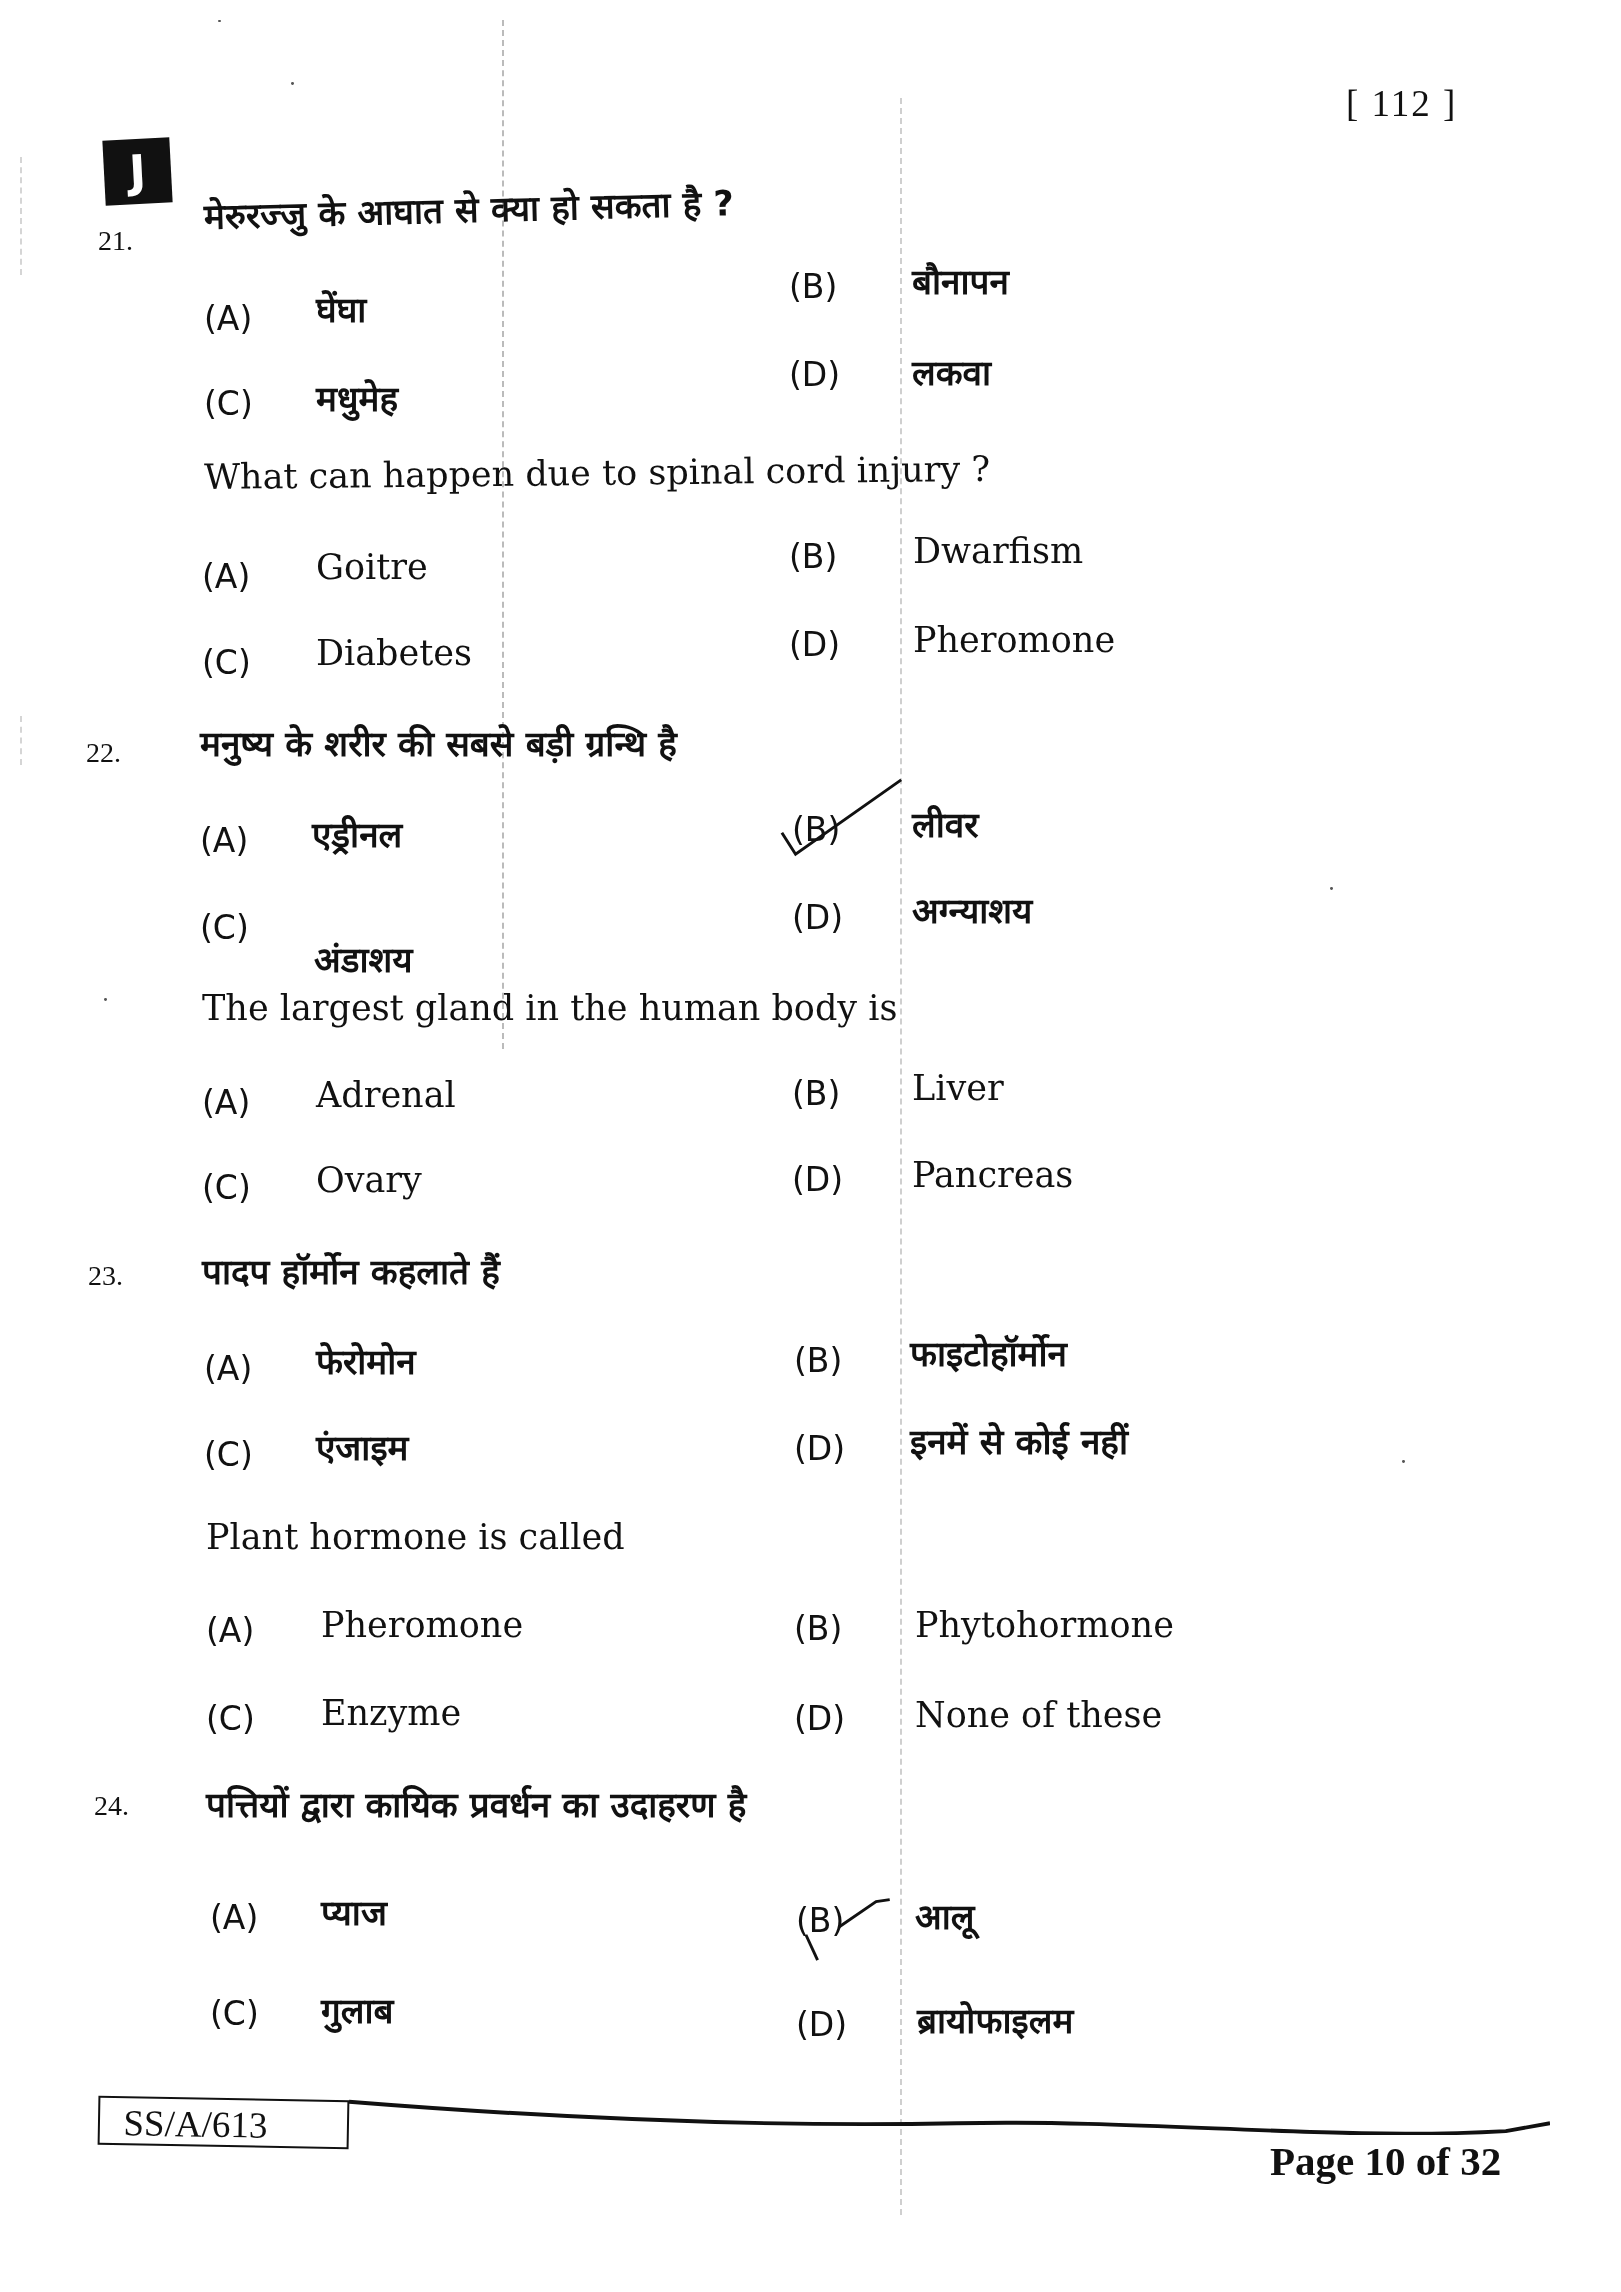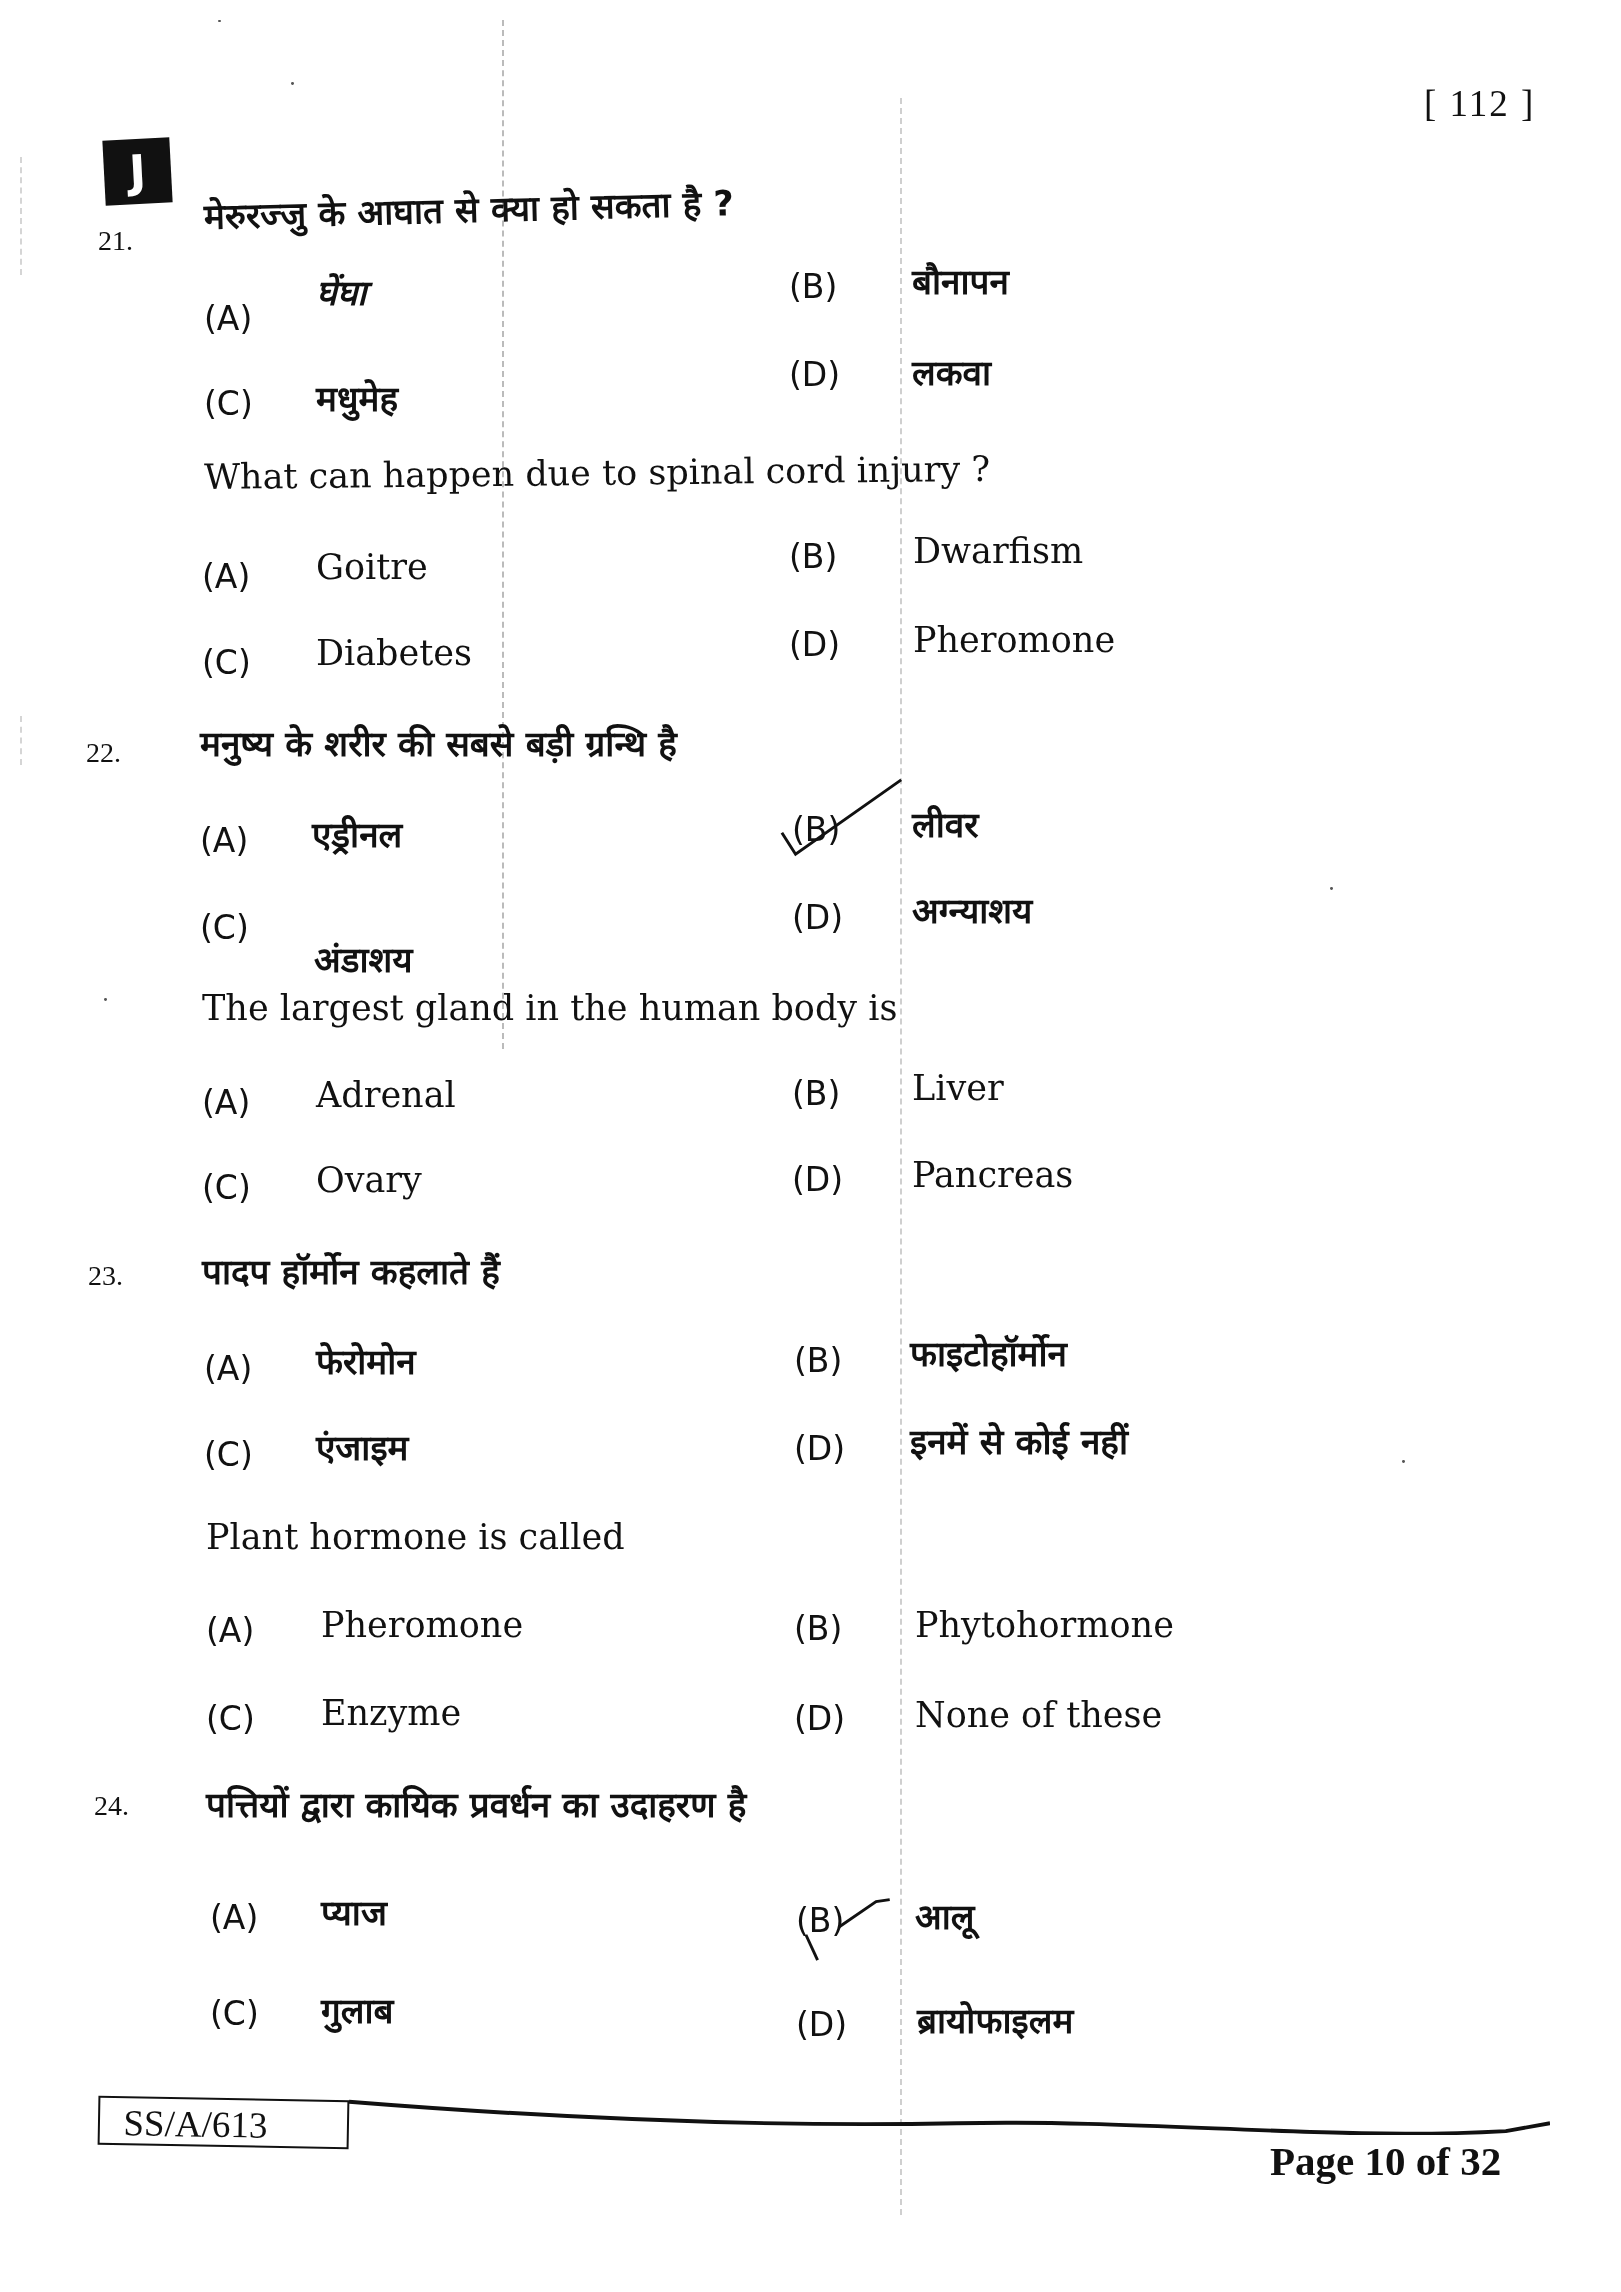--- a/index.html
+++ b/index.html
@@ -2,21 +2,21 @@
 <html><head>
 <meta charset="utf-8">
 <style>
   html, body { margin: 0; padding: 0; background: #ffffff; }
   body {
     width: 1621px; height: 2293px; position: relative; overflow: hidden;
     font-family: "DejaVu Serif", serif; color: #111111;
   }
   .abs { position: absolute; white-space: nowrap; }
   .page-code {
-    top: 82px; left: 1424px; font-size: 37px; letter-spacing: 2px;
+    top: 82px; left: 1346px; font-size: 37px; letter-spacing: 2px;
     font-family: "Liberation Serif", serif;
   }
   .set-box {
     top: 139px; left: 104px; width: 67px; height: 65px; background: #111;
     color: #fff; font-family: "DejaVu Sans", sans-serif; font-weight: bold;
     font-size: 45px; line-height: 65px; text-align: center; transform: rotate(-3deg);
   }
   .qnum { font-family: "Liberation Serif", serif; font-size: 28px; }
   .hi { font-family: "DejaVu Sans", sans-serif; font-size: 35px; font-weight: bold; }
   .en { font-family: "DejaVu Serif", serif; font-size: 35px; }
@@ -52,21 +52,21 @@
 <div class="speck" style="left:1330px; top:887px;"></div>
 <div class="speck" style="left:1402px; top:1460px;"></div>
 
 <div class="abs page-code">[ 112 ]</div>
 <div class="abs set-box">J</div>
 
 <div class="abs qnum" style="top:225px; left:98px;">21.</div>
 <div class="abs hi" style="top:192px; left:204px; transform:rotate(-1.5deg); transform-origin:left;">मेरुरज्जु के आघात से क्या हो सकता है ?</div>
 
 <div class="abs opt-label" style="top:299px; left:204px;">(A)</div>
-<div class="abs opt-text-hi" style="top:268px; left:316px;font-style:italic;">घेंघा</div>
+<div class="abs opt-text-hi" style="top:285px; left:316px;">घेंघा</div>
 <div class="abs opt-label" style="top:267px; left:789px;">(B)</div>
 <div class="abs opt-text-hi" style="top:257px; left:912px;">बौनापन</div>
 <div class="abs opt-label" style="top:384px; left:204px;">(C)</div>
 <div class="abs opt-text-hi" style="top:374px; left:316px;">मधुमेह</div>
 <div class="abs opt-label" style="top:355px; left:789px;">(D)</div>
 <div class="abs opt-text-hi" style="top:348px; left:912px;">लकवा</div>
 
 <div class="abs en" style="top:457px; left:204px; transform:rotate(-0.6deg); transform-origin:left;">What can happen due to spinal cord injury ?</div>
 <div class="abs opt-label" style="top:557px; left:202px;">(A)</div>
 <div class="abs opt-text-en" style="top:547px; left:316px;">Goitre</div>

